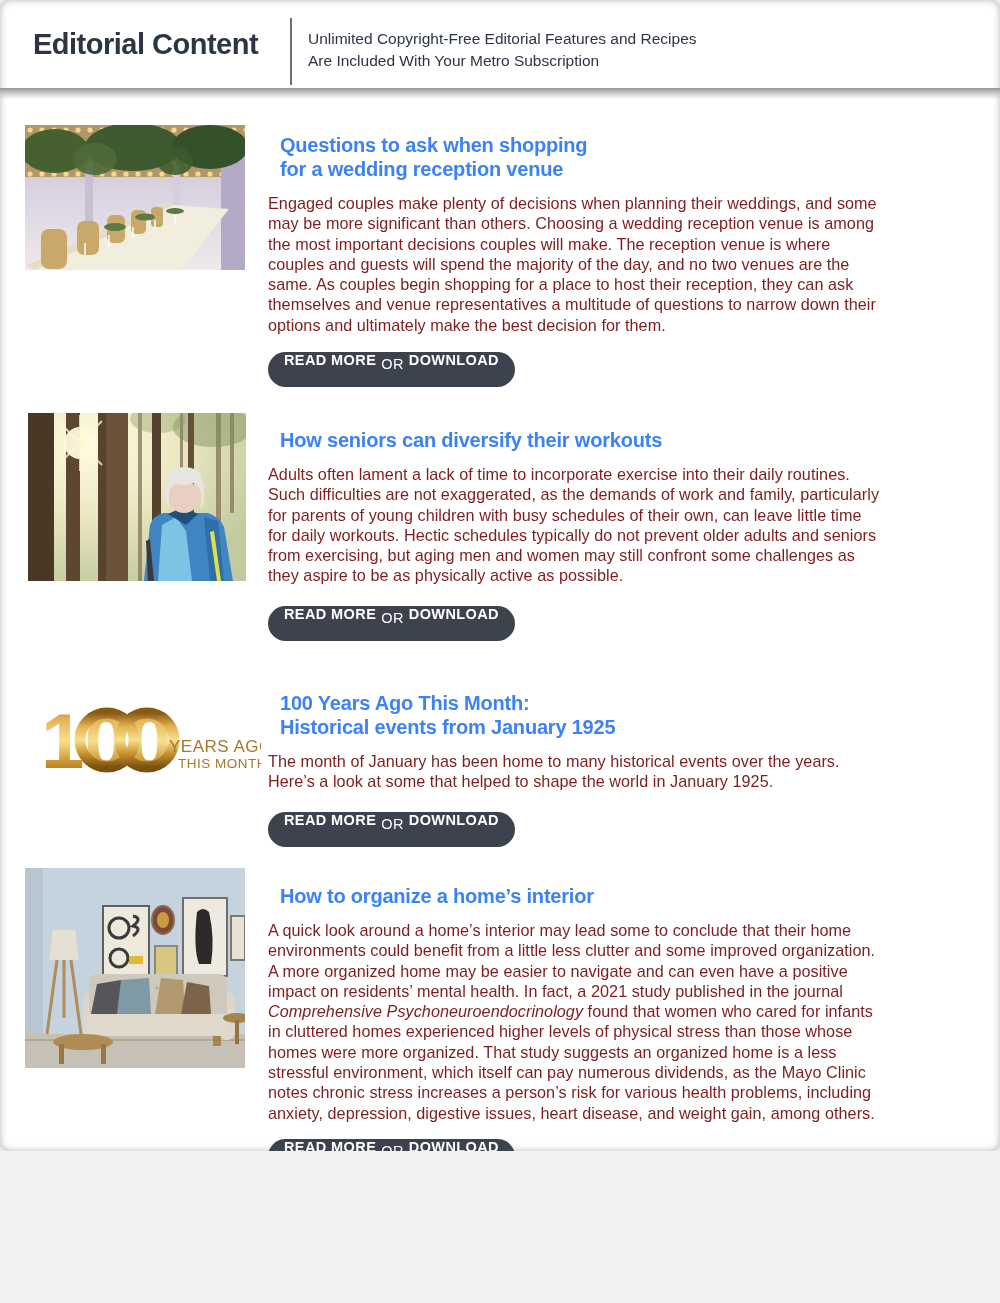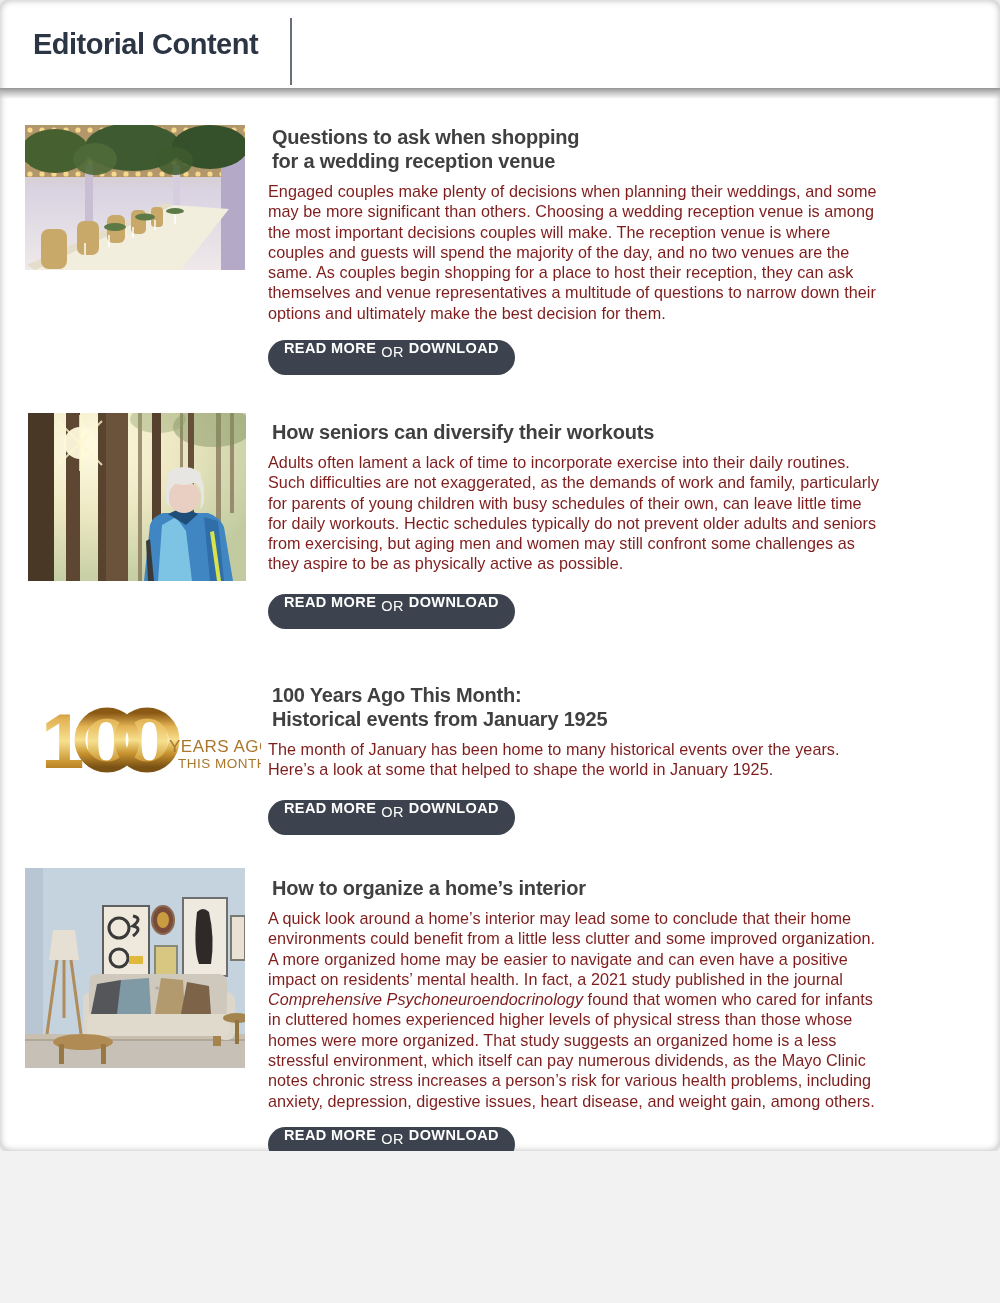--- a/index.html
+++ b/index.html
@@ -29,23 +29,23 @@
   }
   .hdr-shadow{
     position:absolute;left:0;top:88px;width:100%;height:11px;
     background:linear-gradient(to bottom,#949494 0%,#bdbdbd 35%,rgba(255,255,255,0) 100%);
   }
   
   .art-img{position:absolute;overflow:hidden;}
   .art-img svg{display:block;}
   .art{position:absolute;left:268px;width:616px;}
   .art h2{
-    margin:4px;padding:0;
+    margin:12px;padding:0;
     font-size:20px;line-height:24px;font-weight:700;
-    letter-spacing:-0.2px;color:#404040;
+    letter-spacing:-0.2px;color:#3b82f6;
   }
   .art p{
     margin:8px 0 0 0;padding:0;
     font-size:16.2px;line-height:20.3px;letter-spacing:0.05px;color:#7f1d1d;
   }
   .art p .it{font-style:italic;}
   .cta{
     display:inline-flex;
     margin-top:17px;height:35px;padding:0 16px;
     background:#3d434e;border:none;border-radius:17.5px;
@@ -63,20 +63,24 @@
   .brand-suffix{font-size:13.5px;font-weight:700;letter-spacing:0.3px;color:#76797d;padding-bottom:3px;}
   .brand-copy{margin-top:1px;font-size:10px;color:#8d8f92;text-align:right;}
 </style>
 </head>
 <body>
 
 <div class="page">
 
   <div class="hdr-title">Editorial Content</div>
   <div class="hdr-divider"></div>
+  <div class="hdr-sub">
+    <div>Unlimited Copyright-Free Editorial Features and Recipes</div>
+    <div>Are Included With Your Metro Subscription</div>
+  </div>
   <div class="hdr-shadow"></div>
 
   <div class="art-img" style="left:25px;top:125px;width:220px;height:145px;">
     <svg width="220" height="145" viewBox="0 0 220 145">
       <defs>
         <linearGradient id="wall1" x1="0" y1="0" x2="0" y2="1">
           <stop offset="0" stop-color="#cdbf9e"></stop>
             <stop offset="0.45" stop-color="#d9d3e2"></stop>
             <stop offset="1" stop-color="#efe9ea"></stop>
         </linearGradient>

